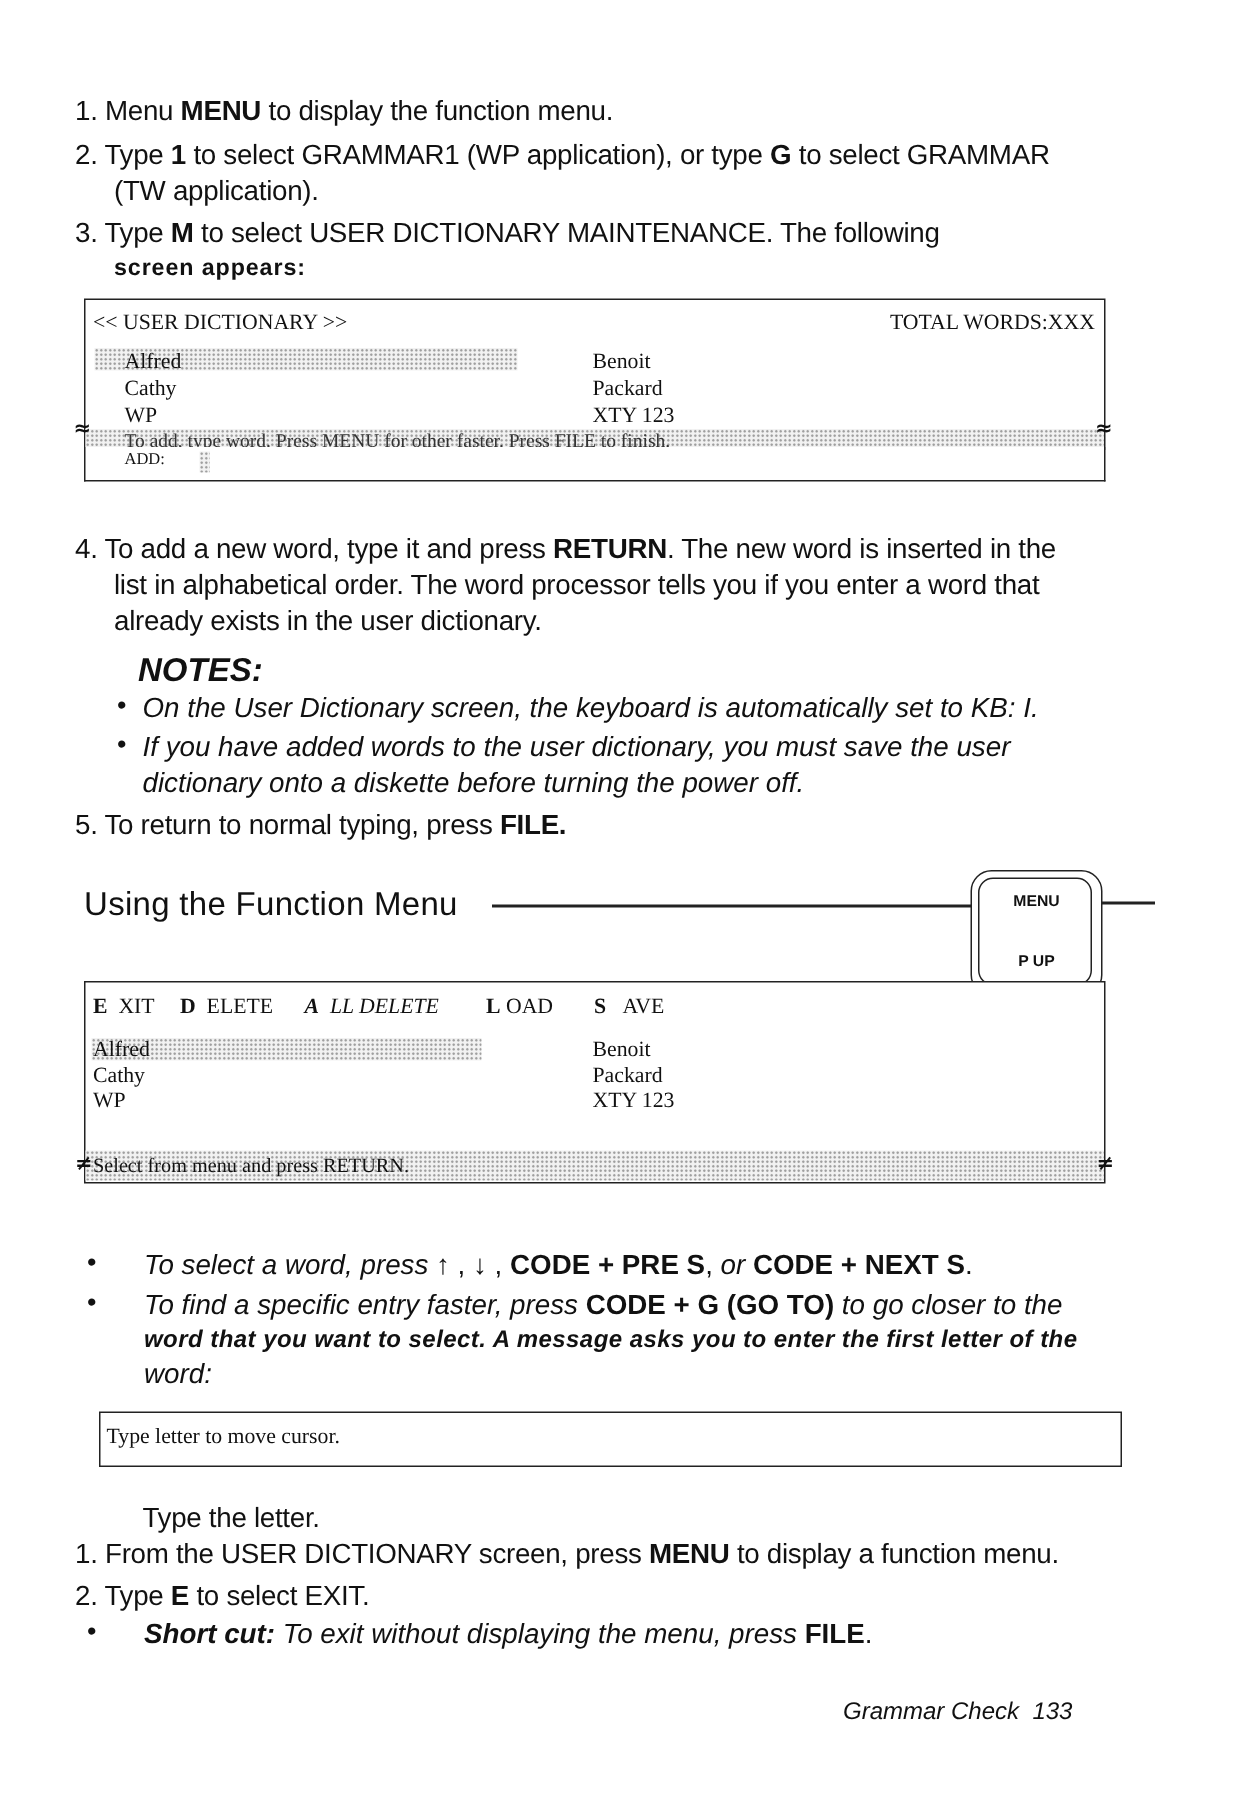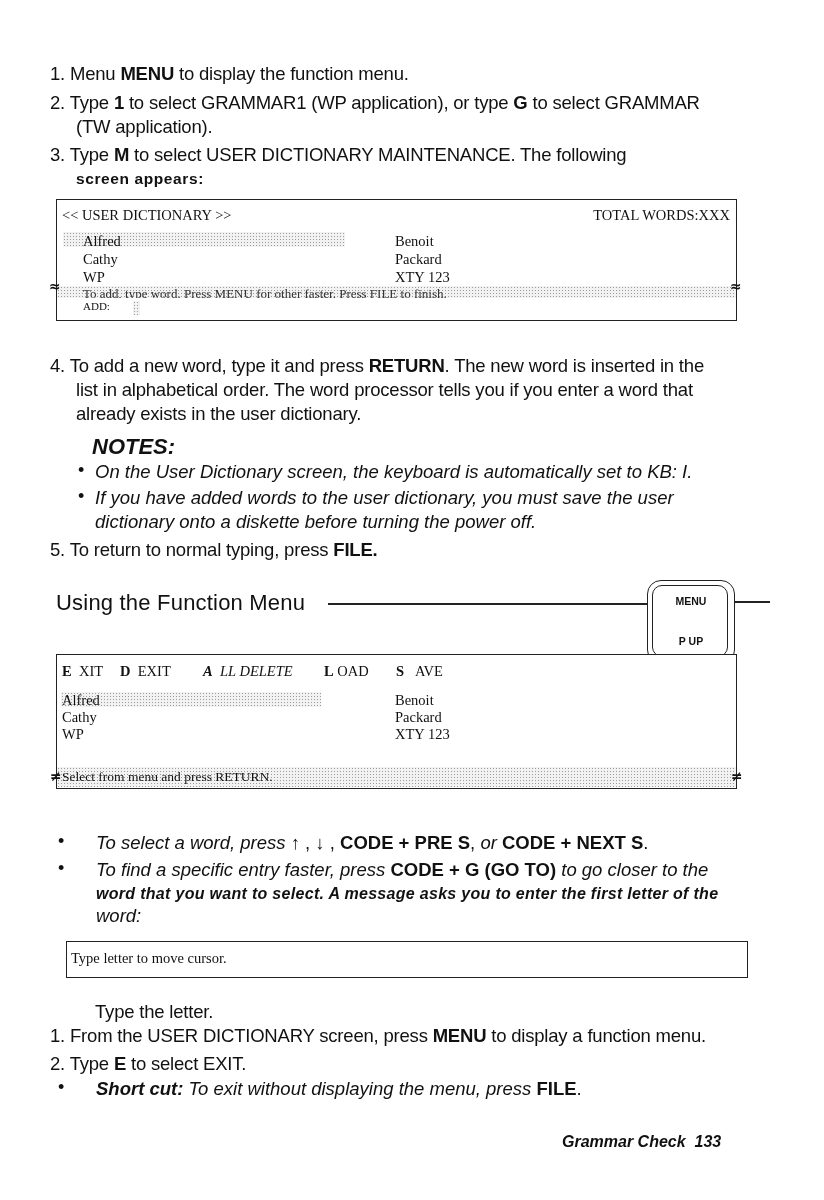--- a/index.html
+++ b/index.html
@@ -32,21 +32,21 @@
   .section-title { position: absolute; font-size: 22px; letter-spacing: 0.2px; }
   .rule { position: absolute; height: 1.5px; background: #222; }
   .keycap-outer {
     position: absolute; border: 1.5px solid #222; border-radius: 14px; background: #fff;
   }
   .keycap-inner {
     position: absolute; border: 1.5px solid #222; border-radius: 10px;
   }
   .keycap-label { position: absolute; font-size: 10.5px; font-weight: bold; width: 100%; text-align: center; }
 
-  .footer { position: absolute; font-size: 16px; font-style: italic; font-weight: bold; }
+  .footer { position: absolute; font-size: 16px; font-style: italic; }
 </style>
 </head>
 <body>
 
 <div class="page">
 
   <div class="step" style="left:50px; top:62px;">
     <span>1.</span>
     <span>Menu </span><b>MENU</b><span> to display the function menu.</span>
   </div>
@@ -109,21 +109,21 @@
   <div class="rule" style="left:732px; top:601px; width:38px;"></div>
   <div class="keycap-outer" style="left:647px; top:580px; width:86px; height:82px;">
     <div class="keycap-inner" style="left:4px; top:4px; width:74px; height:70px;"></div>
     <div class="keycap-label" style="top:14px;">MENU</div>
     <div class="keycap-label" style="top:54px;">P UP</div>
   </div>
 
   <div class="screen" style="left:56px; top:654px; width:679px; height:133px;">
     <div style="position:absolute; left:5px; top:8px; white-space:nowrap;">
       <span style="position:absolute; left:0;"><b>E</b>&nbsp;&nbsp;<span>XIT</span></span>
-      <span style="position:absolute; left:58px;"><b>D</b>&nbsp;&nbsp;<span>EXIT</span></span>
+      <span style="position:absolute; left:58px;"><b>D</b>&nbsp;&nbsp;<span>ELETE</span></span>
       <span style="position:absolute; left:141px;font-style:italic;"><b>A</b>&nbsp;&nbsp;<span>LL DELETE</span></span>
       <span style="position:absolute; left:262px;"><b>L</b>&nbsp;<span>OAD</span></span>
       <span style="position:absolute; left:334px;"><b>S</b>&nbsp;&nbsp;&nbsp;<span>AVE</span></span>
     </div>
 
     <div class="dots" style="position:absolute; left:4px; top:37px; width:260px; height:15px;"></div>
     <span class="t" style="left:5px; top:37px;">Alfred</span>
     <span class="t" style="left:5px; top:54px;">Cathy</span>
     <span class="t" style="left:5px; top:71px;">WP</span>
     <span class="t" style="left:338px; top:37px;">Benoit</span>

